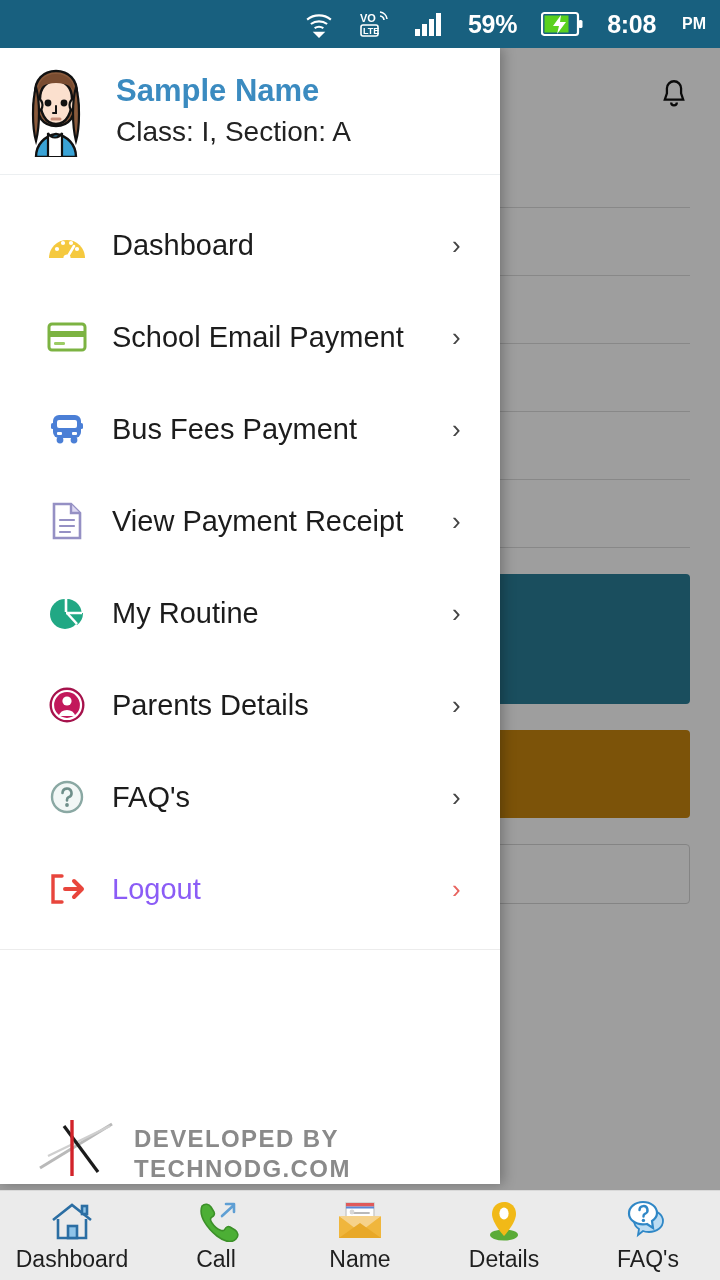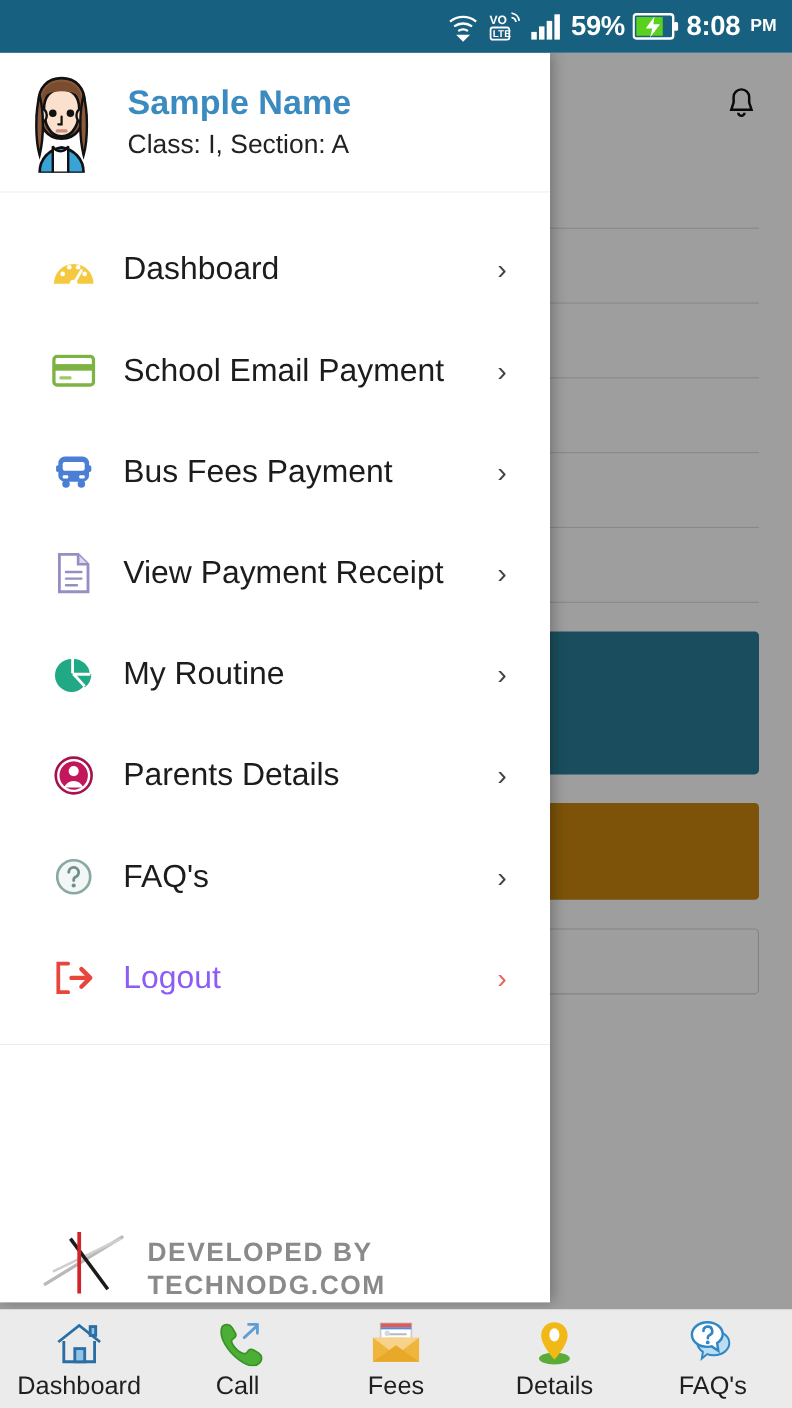--- a/index.html
+++ b/index.html
@@ -9,21 +9,21 @@
     background:#ffffff;
     position:relative;
     overflow:hidden;
   }
 
   
   .statusbar{
     position:absolute; top:0; left:0; width:720px; height:48px;
     background:#18607f;
     display:flex; align-items:center; justify-content:flex-end;
-    padding-right:14px; gap:7px;
+    padding-right:14px; gap:24px;
     color:#ffffff;
   }
   .sb-icon{ display:flex; align-items:center; }
   .sb-text{ font-size:25px; font-weight:600; letter-spacing:-.3px; }
   .sb-ampm{ font-size:16px; font-weight:600; margin-left:2px; }
 
   
   .app-behind{
     position:absolute; top:48px; left:0; width:720px; height:1184px;
     background:#ffffff;
@@ -80,21 +80,21 @@
   .drawer-header{
     height:127px; flex:0 0 127px;
     display:flex; align-items:center; gap:18px;
     padding-left:14px;
     border-bottom:1px solid #eceff1;
     background:#fff;
   }
   .avatar{ width:84px; height:92px; flex:0 0 84px; }
   .hdr-text{ display:flex; flex-direction:column; justify-content:space-between; }
   .hdr-name{ font-size:31px; font-weight:bold; color:#3b8bc0; line-height:1.25; }
-  .hdr-class{ font-size:24px; color:#222; line-height:1.3; margin-top:3px; }
+  .hdr-class{ font-size:28px; color:#222; line-height:1.3; margin-top:3px; }
 
   .menu{ flex:1 1 auto; padding-top:24px; }
   .menu-item{
     height:92px; display:flex; align-items:center;
     padding:0 26px 0 44px; gap:0;
   }
   .mi-icon{ width:46px; flex:0 0 46px; display:flex; align-items:center; justify-content:center; }
   .mi-label{ flex:1 1 auto; font-size:29px; color:#1c1c1c; padding-left:22px; }
   .mi-label.danger{ color:#8b5cf6; }
   .chev{ flex:0 0 22px; font-size:26px; color:#444; line-height:1; }
@@ -387,21 +387,21 @@
         <rect x="10" y="3" width="28" height="22" fill="#fff" stroke="#c9c9c9" stroke-width="1.4"></rect>
         <rect x="10" y="3" width="28" height="3.5" fill="#e05a5a"></rect>
         <rect x="10" y="6.5" width="28" height="2" fill="#5b87d6"></rect>
         <path d="M15 13h18M15 17h18M15 21h12" stroke="#b9b9b9" stroke-width="1.8" stroke-linecap="round"></path>
         <circle cx="16" cy="12" r="2.4" fill="#d8d8d8"></circle>
         <path d="M3 16l21 13 21-13v22H3z" fill="#f0b63c"></path>
         <path d="M3 16l21 16 21-16" fill="#f6d28a"></path>
         <path d="M3 38l21-15 21 15z" fill="#e8a828"></path>
       </svg>
     </span>
-    <span class="bn-label">Fees</span>
+    <span class="bn-label">Name</span>
   </div>
 
   <div class="bn-item">
     <span class="bn-icon">
       <svg width="46" height="42" viewBox="0 0 46 42">
         <ellipse cx="23" cy="35" rx="14" ry="5.5" fill="#5aab37"></ellipse>
         <path d="M23 2c-7 0-12 5-12 12 0 9 12 22 12 22s12-13 12-22c0-7-5-12-12-12z" fill="#f1b917"></path>
         <ellipse cx="23" cy="13.5" rx="4.6" ry="6" fill="#fff"></ellipse>
       </svg>
     </span>

